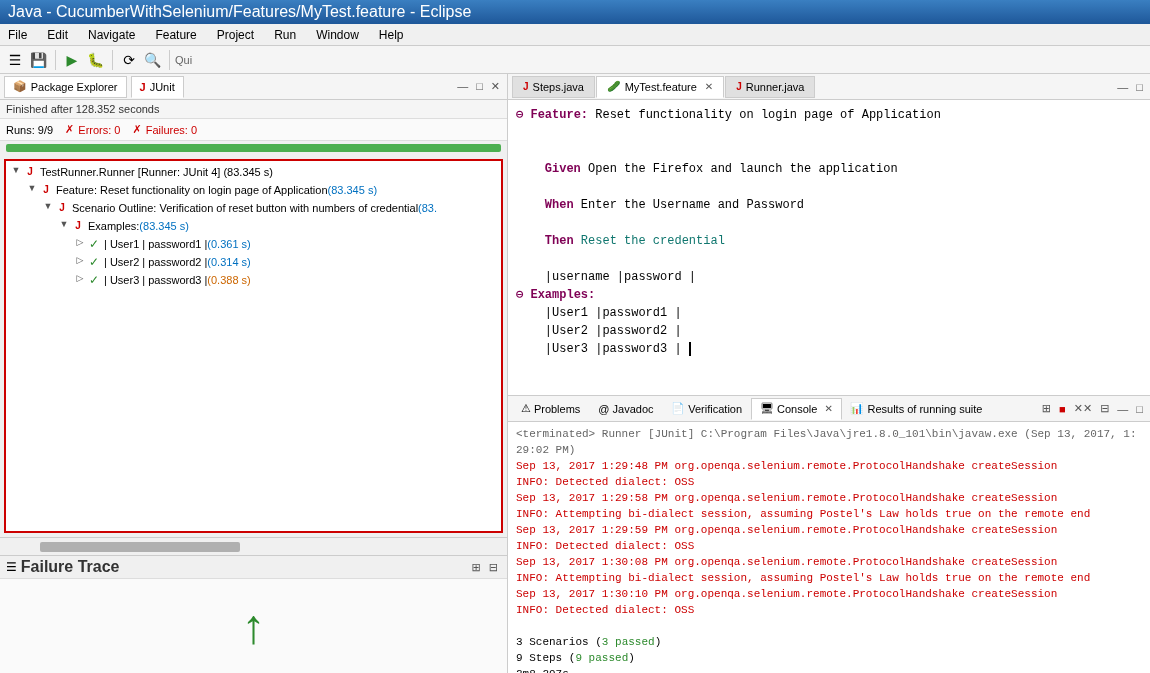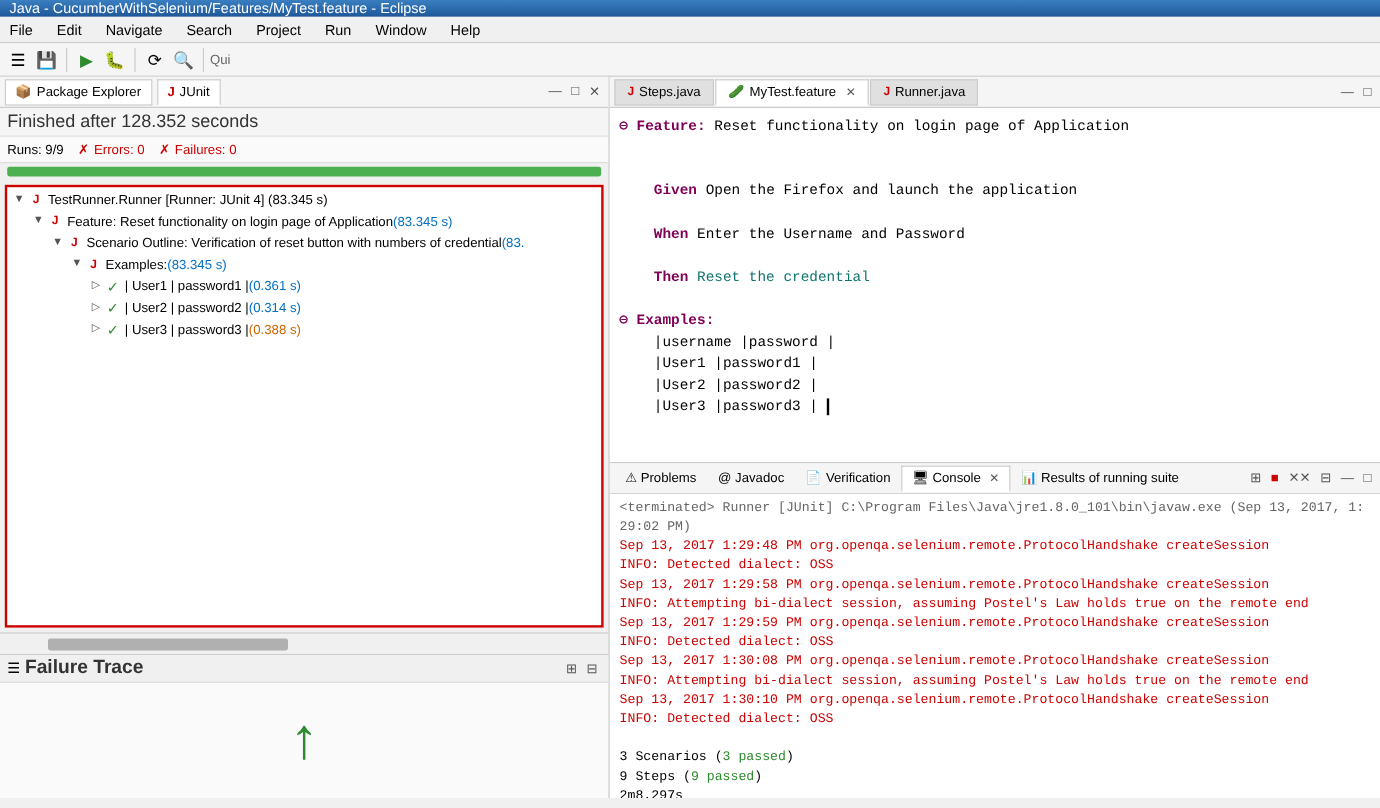--- a/index.html
+++ b/index.html
@@ -1,19 +1,19 @@
 <!DOCTYPE html>
 <html><head>
   <meta charset="utf-8">
   <style>
     * { margin: 0; padding: 0; box-sizing: border-box; }
     body { font-family: 'Segoe UI', Arial, sans-serif; font-size: 12px; background: #f0f0f0; width: 1150px; height: 673px; overflow: hidden; }
 
     
-    #title-bar { background: #1e5799; background: linear-gradient(to bottom, #3a7fc1, #1e5799); color: white; padding: 4px 8px; font-size: 12px; height: 14px; display: flex; align-items: center; }
+    #title-bar { background: #1e5799; background: linear-gradient(to bottom, #3a7fc1, #1e5799); color: white; padding: 4px 8px; font-size: 16px; height: 24px; display: flex; align-items: center; }
 
     
     #menu-bar { background: #f0f0f0; border-bottom: 1px solid #ccc; padding: 2px 4px; height: 22px; display: flex; align-items: center; gap: 12px; }
     .menu-item { font-size: 12px; color: #000; cursor: pointer; padding: 2px 4px; }
 
     
     #toolbar { background: #f5f5f5; border-bottom: 1px solid #ccc; height: 28px; display: flex; align-items: center; padding: 2px 4px; gap: 2px; }
     .toolbar-btn { width: 22px; height: 22px; border: 1px solid transparent; background: transparent; cursor: pointer; display: flex; align-items: center; justify-content: center; font-size: 14px; }
     .toolbar-sep { width: 1px; height: 20px; background: #ccc; margin: 0 3px; }
 
@@ -25,21 +25,21 @@
 
     
     .panel-tab-bar { background: #f5f5f5; border-bottom: 1px solid #ccc; display: flex; align-items: center; height: 26px; padding: 0 4px; gap: 4px; }
     .panel-tab { display: flex; align-items: center; gap: 4px; padding: 2px 8px; font-size: 11px; border: 1px solid #ccc; background: white; cursor: pointer; height: 22px; }
     .panel-tab.active { background: white; border-bottom-color: white; }
     .panel-tab-actions { margin-left: auto; display: flex; gap: 2px; }
     .panel-tab-btn { font-size: 11px; cursor: pointer; color: #555; padding: 1px 3px; }
 
     
     #junit-panel { display: flex; flex-direction: column; flex: 1; overflow: hidden; }
-    #junit-header { padding: 3px 6px; background: #f5f5f5; border-bottom: 1px solid #ddd; font-size: 15px; color: #333; }
+    #junit-header { padding: 3px 6px; background: #f5f5f5; border-bottom: 1px solid #ddd; font-size: 11px; color: #333; }
     #junit-stats { display: flex; align-items: center; gap: 12px; padding: 4px 6px; border-bottom: 1px solid #ddd; background: #fafafa; }
     .stat-item { display: flex; align-items: center; gap: 4px; font-size: 11px; }
     .stat-error { color: #c00; }
     .stat-failure { color: #c00; }
     #progress-bar { height: 8px; background: #4CAF50; margin: 3px 6px; border-radius: 2px; }
     #test-tree { flex: 1; overflow: auto; background: white; border: 2px solid #cc0000; margin: 4px; padding: 2px; }
     .tree-item { display: flex; align-items: flex-start; padding: 1px 2px; cursor: pointer; font-size: 11px; line-height: 16px; }
     .tree-icon { width: 16px; height: 16px; display: inline-flex; align-items: center; justify-content: center; flex-shrink: 0; margin-right: 2px; font-size: 10px; }
     .tree-expand { width: 12px; height: 12px; display: inline-flex; align-items: center; justify-content: center; flex-shrink: 0; cursor: pointer; font-size: 9px; color: #555; }
     .tree-label { color: #000; }
@@ -87,21 +87,21 @@
 <body>
 
 <div id="title-bar">
   <span>Java - CucumberWithSelenium/Features/MyTest.feature - Eclipse</span>
 </div>
 
 <div id="menu-bar">
   <span class="menu-item">File</span>
   <span class="menu-item">Edit</span>
   <span class="menu-item">Navigate</span>
-  <span class="menu-item">Search</span>
+  <span class="menu-item">Feature</span>
   <span class="menu-item">Project</span>
   <span class="menu-item">Run</span>
   <span class="menu-item">Window</span>
   <span class="menu-item">Help</span>
 </div>
 
 <div id="toolbar">
   <button class="toolbar-btn">☰</button>
   <button class="toolbar-btn">💾</button>
   <div class="toolbar-sep"></div>
@@ -251,22 +251,22 @@
       <div id="code-area">
         <div><span style="color:#7f0055; font-weight:bold;">⊖ Feature:</span><span style="color:#000;"> Reset functionality on login page of Application</span></div>
         <div>&nbsp;</div>
         <div>&nbsp;</div>
         <div><span style="color:#000;">&nbsp;&nbsp;&nbsp;&nbsp;</span><span style="color:#7f0055; font-weight:bold;">Given</span><span style="color:#000;"> Open the Firefox and launch the application</span></div>
         <div>&nbsp;</div>
         <div><span style="color:#000;">&nbsp;&nbsp;&nbsp;&nbsp;</span><span style="color:#7f0055; font-weight:bold;">When</span><span style="color:#000;">  Enter the Username and Password</span></div>
         <div>&nbsp;</div>
         <div><span style="color:#000;">&nbsp;&nbsp;&nbsp;&nbsp;</span><span style="color:#7f0055; font-weight:bold;">Then</span><span style="color:#0f766e;">  Reset the credential</span></div>
         <div>&nbsp;</div>
+        <div><span style="color:#000;">&nbsp;&nbsp;&nbsp;&nbsp;|username  |password   |</span></div>
         <div><span style="color:#7f0055; font-weight:bold;">⊖ Examples:</span></div>
-        <div><span style="color:#000;">&nbsp;&nbsp;&nbsp;&nbsp;|username  |password   |</span></div>
         <div><span style="color:#000;">&nbsp;&nbsp;&nbsp;&nbsp;|User1     |password1  |</span></div>
         <div><span style="color:#000;">&nbsp;&nbsp;&nbsp;&nbsp;|User2     |password2  |</span></div>
         <div><span style="color:#000;">&nbsp;&nbsp;&nbsp;&nbsp;|User3     |password3  |</span><span style="border-right: 2px solid #000;">&nbsp;</span></div>
       </div>
     </div>
 
     <div id="console-area">
 
       <div id="console-tabs">
         <div class="console-tab">

